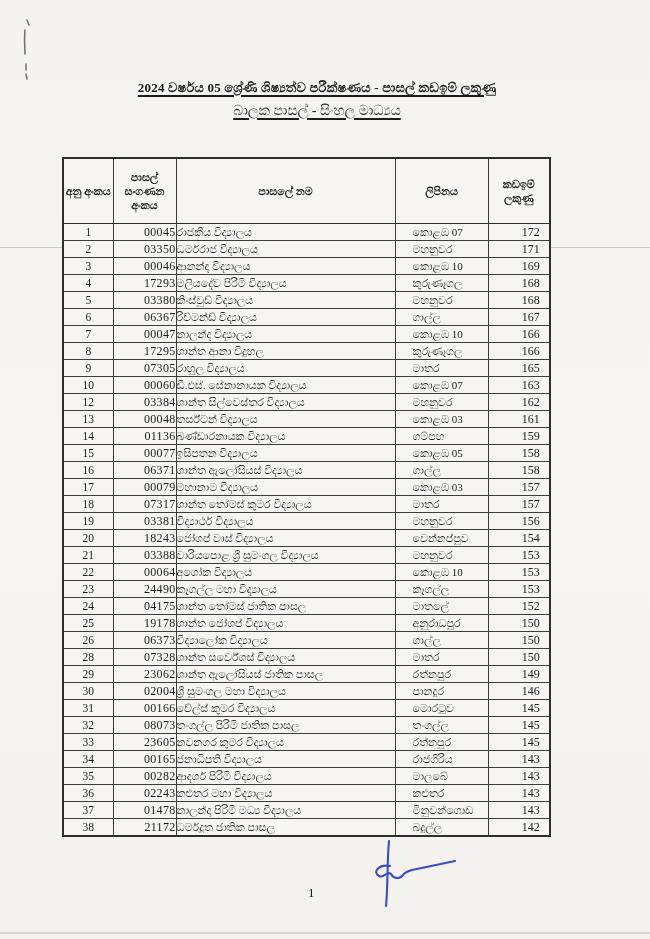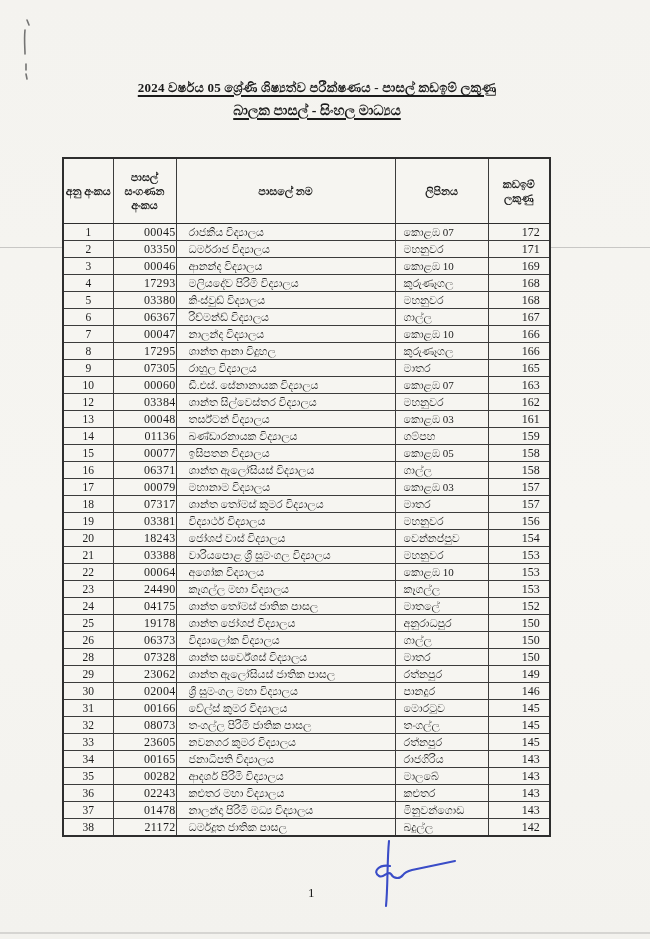--- a/index.html
+++ b/index.html
@@ -10,41 +10,41 @@
     color:#1b1b1b;
   }
   .scan-line{position:absolute;left:0;width:650px;height:1px;background:rgba(125,125,125,.38);z-index:1;}
   .scan-line.bottom{background:rgba(140,140,140,.28);height:2px;}
   .titles{position:absolute;top:80px;left:0;width:634px;text-align:center;z-index:2;}
   .title1{
     font-size:13px;font-weight:bold;letter-spacing:.2px;
     text-decoration:underline;text-underline-offset:3px;text-decoration-thickness:1.5px;
   }
   .title2{
-    margin-top:7px;font-size:14px;font-weight:bold;
+    margin-top:7px;font-size:14px;font-weight:normal;
     text-decoration:underline;text-underline-offset:3px;text-decoration-thickness:1.5px;
   }
   .tbl-wrap{position:absolute;left:62px;top:157px;z-index:2;}
   table{
     border-collapse:collapse;table-layout:fixed;width:487px;
     background:#f6f5f1;
   }
   col.w-serial{width:50px}col.w-census{width:63px}col.w-name{width:219px}col.w-address{width:93px}col.w-marks{width:62px}
   th,td{border:1px solid #3c3c3c;padding:0;overflow:hidden;}
   table{border:2px solid #2e2e2e;}
   thead th{
     height:64px;vertical-align:middle;text-align:center;
     font-weight:bold;font-size:11px;line-height:14px;
     border-bottom:1.5px solid #2e2e2e;
   }
   tbody td{height:16px;line-height:16px;font-size:11px;vertical-align:middle;}
   td.c-serial{text-align:center;font-size:11.5px;}
   td.c-census{text-align:right;font-size:12px;letter-spacing:.3px;}
-  td.c-name{text-align:left;padding-left:12px;}
-  td.c-address{text-align:left;padding-left:8px;}
+  td.c-name{text-align:left;padding-left:0;}
+  td.c-address{text-align:left;padding-left:17px;}
   td.c-marks{text-align:center;font-size:12px;padding-left:24px;}
   .page-number{position:absolute;left:308px;top:885px;font-size:13px;z-index:2;}
   .signature{position:absolute;left:358px;top:828px;z-index:3;}
   .smudge{position:absolute;left:20px;top:18px;z-index:1;opacity:.75;}
 </style>
 </head>
 <body>
 
 <div class="scan-line" style="top:247px"></div>
 <div class="scan-line bottom" style="top:932px"></div>

